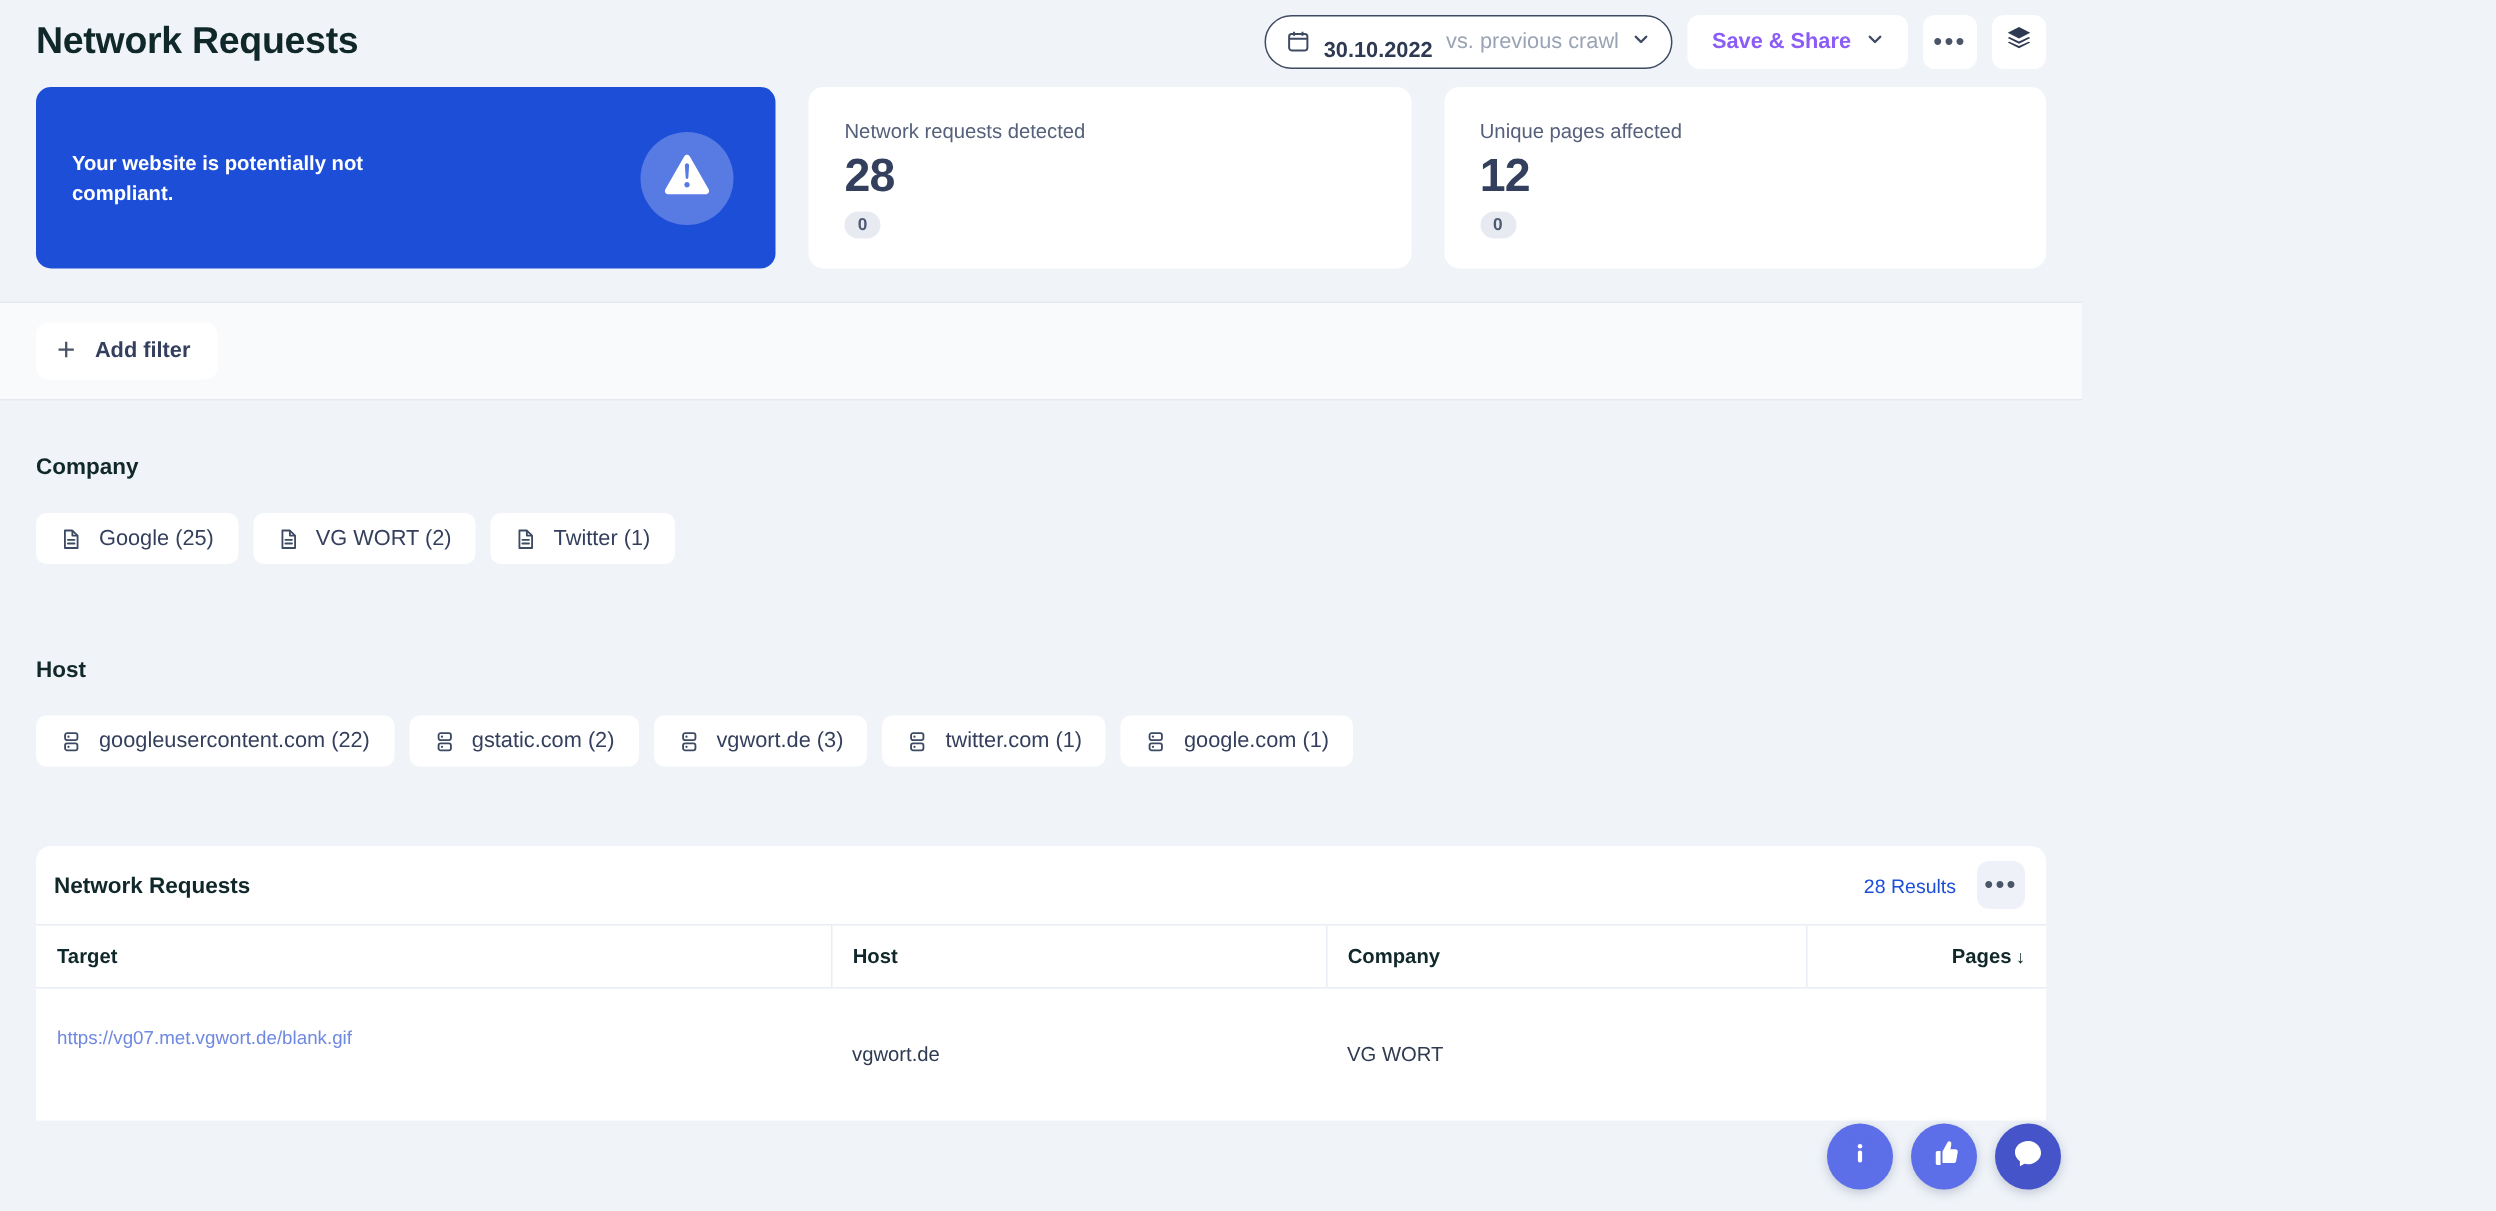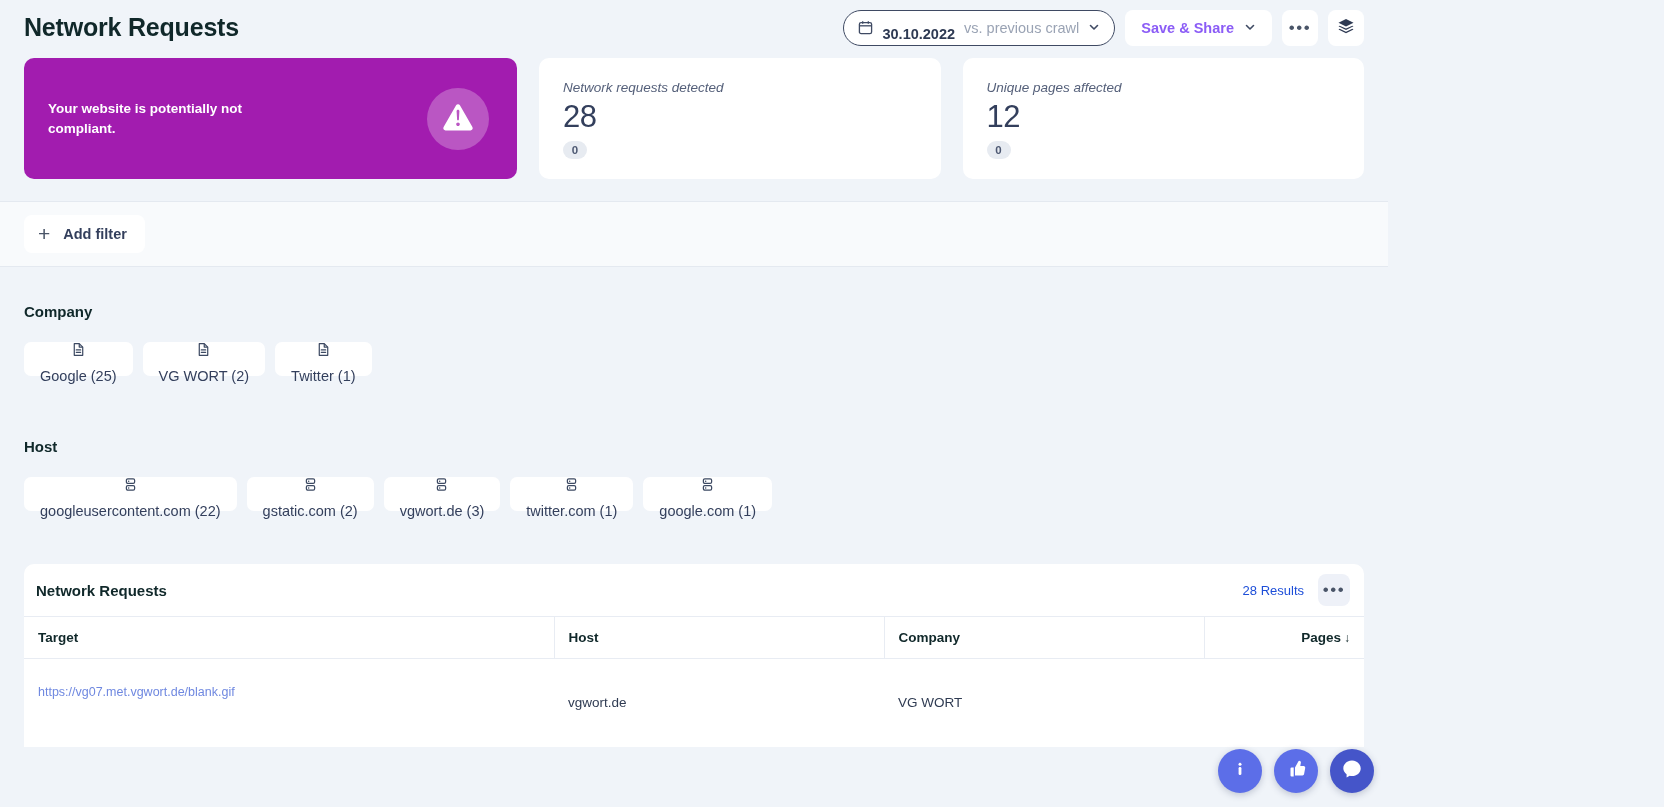--- a/index.html
+++ b/index.html
@@ -41,39 +41,39 @@
     width: 36px; height: 36px; background: #ffffff; border-radius: 8px;
     display: flex; align-items: center; justify-content: center; cursor: pointer;
   }
   .dots { letter-spacing: 1.5px; color:#4a5568; font-size: 17px; line-height: 10px; }
 
   
   .cards {
     display: flex; gap: 22px; padding: 0 24px; margin-top: 3px;
   }
   .card-warn {
-    width: 493px; height: 121px; background: #a21caf; border-radius: 10px;
+    width: 493px; height: 121px; background: #1d4ed8; border-radius: 10px;
     display: flex; align-items: center; justify-content: space-between;
     padding: 0 28px 0 24px; position: relative;
   }
   .warn-text {
     color: #ffffff; font-size: 13.5px; font-weight: bold; line-height: 1.45;
     max-width: 230px;
   }
   .warn-circle {
     width: 62px; height: 62px; border-radius: 50%;
     background: rgba(255,255,255,0.26);
     display: flex; align-items: center; justify-content: center;
   }
   .card-stat {
     flex: 1; height: 121px; background: #ffffff; border-radius: 10px;
     padding: 22px 24px 0 24px;
   }
-  .stat-label { font-size: 13.5px; color: #55607a; font-style: italic; }
-  .stat-value { font-size: 31px; font-weight: normal; color: #333f5c; margin-top: 4px; letter-spacing:-0.5px;}
+  .stat-label { font-size: 13.5px; color: #55607a; }
+  .stat-value { font-size: 31px; font-weight: bold; color: #333f5c; margin-top: 4px; letter-spacing:-0.5px;}
   .stat-badge {
     display: inline-block; margin-top: 6px;
     min-width: 24px; padding: 3px 8px; border-radius: 9px;
     background: #e7ebf1; color: #4d5872; font-size: 11.5px;
     font-weight: bold; text-align: center;
   }
 
   
   .filterbar {
     margin-top: 22px; height: 66px; background: #f8fafc;
@@ -91,21 +91,21 @@
   
   .facet { padding: 0 24px; }
   .facet-title {
     font-size: 15px; font-weight: bold; color: #10282a;
   }
   .chips { display: flex; flex-wrap: wrap; gap: 10px; }
   .chip {
     display: inline-flex; align-items: center; gap: 11px;
     height: 34px; padding: 0 16px; background: #ffffff;
     border-radius: 7px; cursor: pointer;
-    font-size: 14.5px; color: #333f5c; flex-direction: column;
+    font-size: 14.5px; color: #333f5c;
   }
   .chip svg { display:block; flex: none; }
 
   .facet-company { margin-top: 36px; }
   .facet-company .chips { margin-top: 22px; }
   .facet-host { margin-top: 62px; }
   .facet-host .chips { margin-top: 22px; }
 
   
   .panel {

